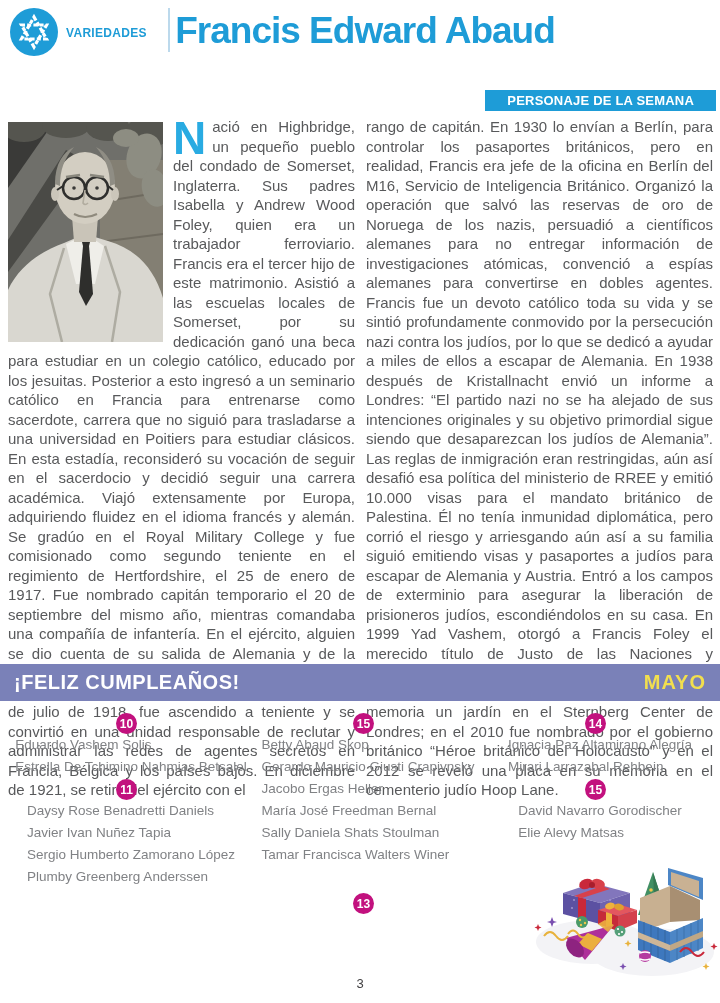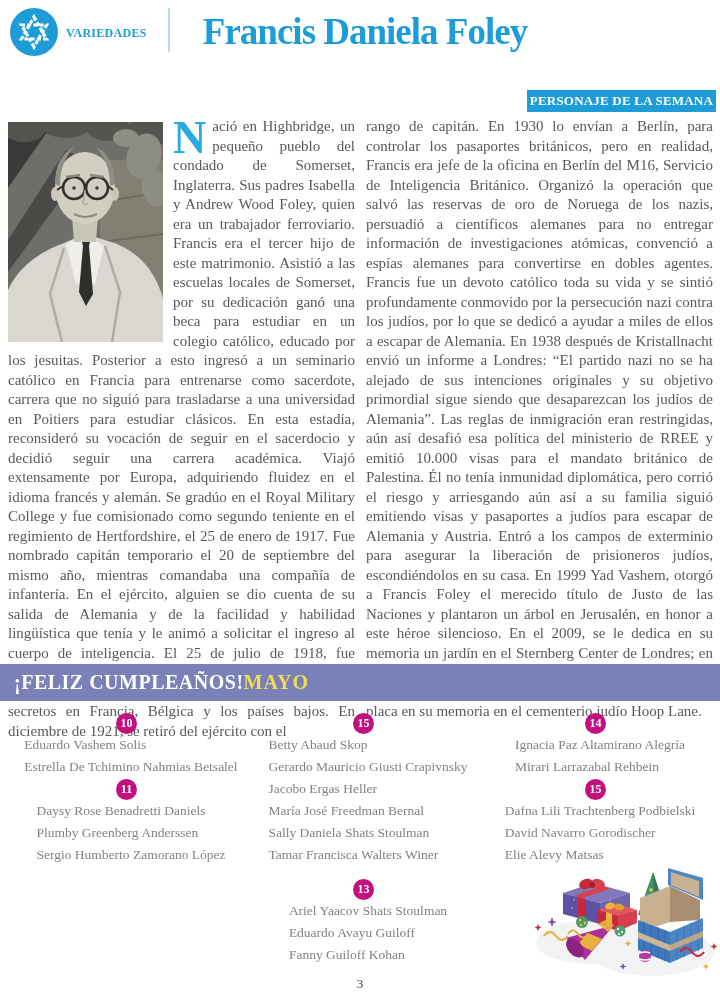--- a/index.html
+++ b/index.html
@@ -1,50 +1,50 @@
 <!DOCTYPE html>
 <html><head>
 <meta charset="utf-8">
 <style>
   html,body{margin:0;padding:0;background:#ffffff;}
   .page{position:relative;width:720px;height:1003px;background:#fff;overflow:hidden;
-        font-family:Liberation Serif, serif;}
+        font-family:Liberation Sans, sans-serif;}
   
   .logo-circle{position:absolute;left:10px;top:8px;width:48px;height:48px;}
   .section-label{position:absolute;left:66px;top:26px;font-size:12px;font-weight:bold;
         color:#1E9CD7;letter-spacing:.3px;}
   .header-divider{position:absolute;left:168px;top:8px;width:2px;height:44px;background:#BCD9EC;}
   .page-title{position:absolute;left:140px;top:10px;width:450px;text-align:center;
         font-size:37px;font-weight:bold;color:#1E9CD7;letter-spacing:-1px;}
   .page-subtitle{position:absolute;left:140px;top:62px;width:450px;text-align:center;
         font-size:19px;font-weight:bold;color:#1E9CD7;}
   .badge{position:absolute;right:4px;top:90px;background:#1E9CD7;color:#fff;
-        font-size:13px;font-weight:bold;padding:3px 3px;letter-spacing:.2px;}
+        font-size:13px;font-weight:bold;padding:3px 22px;letter-spacing:.2px;}
   
   .col{position:absolute;top:117px;width:347px;font-size:15px;line-height:19.5px;
         text-align:justify;color:#58595B;}
   .col1{left:8px;}
   .col2{left:366px;}
   .photo{float:left;width:155px;height:220px;margin:5px 10px 4px 0;}
   .dropcap{float:left;font-size:46px;line-height:36px;font-weight:bold;color:#29ABE2;
         margin:3px 6px 0 0;}
   
   .bday-banner{position:absolute;left:0;top:664px;width:720px;height:37px;background:#7A81B8;
-        display:flex;align-items:center;justify-content:flex-start;box-sizing:border-box;
+        display:flex;align-items:center;justify-content:space-between;box-sizing:border-box;
         padding:0 14px;}
   .bday-title{font-size:20px;font-weight:bold;color:#ffffff;letter-spacing:.5px;}
   .bday-month{font-size:20px;font-weight:bold;color:#F2DF4E;letter-spacing:1px;}
   
   .bcol{position:absolute;top:712px;}
   .bcol-1{left:12px;width:238px;}
   .bcol-2{left:254px;width:228px;}
   .bcol-3{left:484px;width:232px;}
   .bgroup{display:flex;align-items:center;flex-direction:column;}
   .bgroup + .bgroup{margin-top:0;}
-  .bgroup.gap-large{margin-top:12px;}
+  .bgroup.gap-large{margin-top:26px;}
   .bnum{flex:0 0 auto;width:21px;height:21px;border-radius:50%;background:#C2117E;color:#fff;
         font-size:12px;font-weight:bold;display:flex;align-items:center;justify-content:center;
         margin-right:9px;margin-top:1px;}
   .bnames{font-size:13.5px;line-height:22px;color:#808285;}
   
   .gifts{position:absolute;left:530px;top:860px;width:190px;height:143px;}
   .page-number{position:absolute;left:0;top:976px;width:720px;text-align:center;
         font-size:13px;color:#414042;}
 </style>
 </head>
@@ -54,21 +54,21 @@
 
   <div class="logo-circle">
     <svg viewBox="0 0 48 48" width="48" height="48">
       <circle cx="24" cy="24" r="24" fill="#1E9CD7"></circle>
       <polygon points="24,9 36.5,31 11.5,31" fill="none" stroke="#ffffff" stroke-width="3.2" stroke-dasharray="4 2.2"></polygon>
       <polygon points="24,39 11.5,17 36.5,17" fill="none" stroke="#ffffff" stroke-width="3.2" stroke-dasharray="4 2.2"></polygon>
     </svg>
   </div>
   <div class="section-label">VARIEDADES</div>
   <div class="header-divider"></div>
-  <div class="page-title">Francis Daniela Foley</div>
+  <div class="page-title">Francis Edward Abaud</div>
   <div class="badge">PERSONAJE DE LA SEMANA</div>
 
   <div class="col col1">
     <div class="photo">
       <svg viewBox="0 0 155 220" width="155" height="220" preserveAspectRatio="none">
         <rect width="155" height="220" fill="#6F6F6A"></rect>
         <polygon points="0,0 46,0 0,66" fill="#3A3A38"></polygon>
         <polygon points="0,118 58,28 80,40 0,150" fill="#4A4A46"></polygon>
         <rect x="92" y="38" width="63" height="182" fill="#837F73"></rect>
         <line x1="92" y1="80" x2="155" y2="70" stroke="#6E6A5F" stroke-width="2"></line>
@@ -126,60 +126,55 @@
       <span class="bnum">10</span>
       <div class="bnames">
         <div>Eduardo Vashem Solis</div>
         <div>Estrella De Tchimino Nahmias Betsalel</div>
       </div>
     </div>
     <div class="bgroup">
       <span class="bnum">11</span>
       <div class="bnames">
         <div>Daysy Rose Benadretti Daniels</div>
+        <div>Javier Ivan  Nuñez Tapia</div>
+        <div>Sergio Humberto Zamorano López</div>
         <div>Plumby Greenberg Anderssen</div>
-        <div>Sergio Humberto Zamorano López</div>
       </div>
     </div>
   </div>
 
   <div class="bcol bcol-2">
     <div class="bgroup">
       <span class="bnum">15</span>
       <div class="bnames">
         <div>Betty Abaud Skop</div>
         <div>Gerardo Mauricio Giusti Crapivnsky</div>
         <div>Jacobo Ergas Heller</div>
         <div>María José Freedman Bernal</div>
         <div>Sally Daniela Shats Stoulman</div>
         <div>Tamar Francisca Walters Winer</div>
       </div>
     </div>
     <div class="bgroup gap-large">
       <span class="bnum">13</span>
-      <div class="bnames">
-        <div>Ariel Yaacov Shats Stoulman</div>
-        <div>Eduardo Avayu Guiloff</div>
-        <div>Fanny Guiloff Kohan</div>
-      </div>
     </div>
   </div>
 
   <div class="bcol bcol-3">
     <div class="bgroup">
       <span class="bnum">14</span>
       <div class="bnames">
         <div>Ignacia Paz Altamirano Alegría</div>
         <div>Mirari  Larrazabal Rehbein</div>
       </div>
     </div>
     <div class="bgroup">
       <span class="bnum">15</span>
       <div class="bnames">
-        <div>Dafna Lili Trachtenberg Podbielski</div>
         <div>David Navarro Gorodischer</div>
         <div>Elie Alevy Matsas</div>
       </div>
     </div>
   </div>
 
   <div class="gifts">
     <svg viewBox="0 0 190 143" width="190" height="143">
       <ellipse cx="62" cy="82" rx="56" ry="22" fill="#F3F3F6"></ellipse>
       <ellipse cx="122" cy="92" rx="62" ry="24" fill="#F3F3F6"></ellipse>

